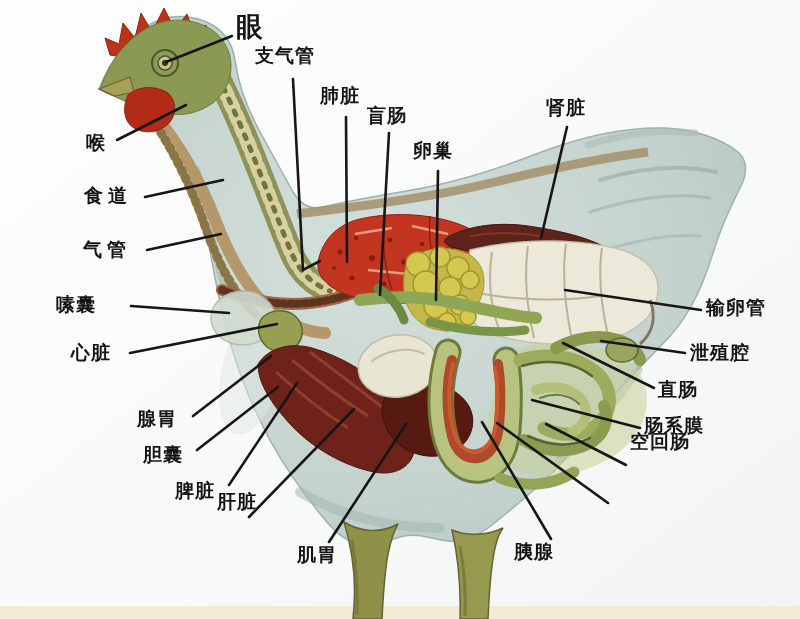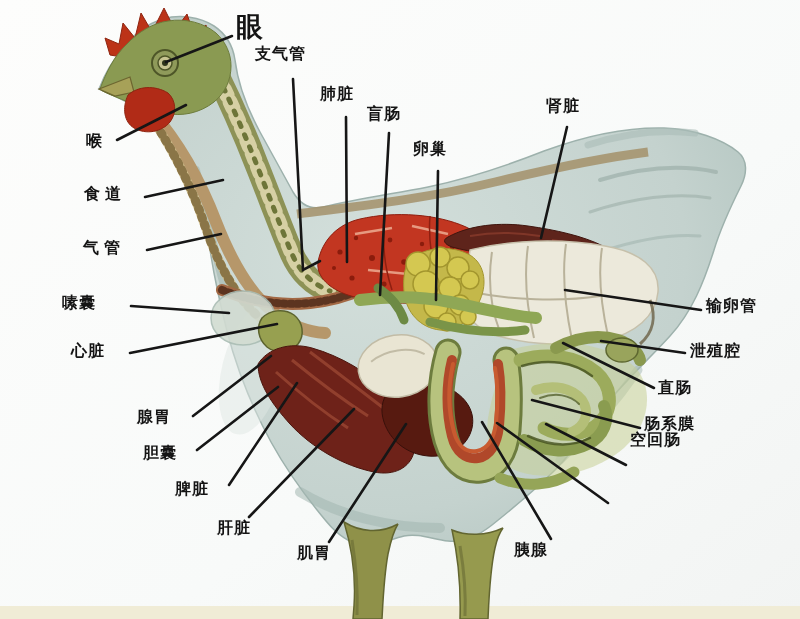--- a/index.html
+++ b/index.html
@@ -4,21 +4,21 @@
 <style>
   html,body{margin:0;padding:0;background:#e9e9e9;}
   #stage{
     position:relative;width:800px;height:619px;overflow:hidden;
     background:#fbfcfb;
     font-family:"Liberation Serif","DejaVu Serif",serif;
   }
   #stage svg{position:absolute;left:0;top:0;}
   .lbl{
     position:absolute;white-space:nowrap;color:#141414;
-    font-size:16px;font-weight:600;letter-spacing:1px;line-height:1;
+    font-size:19px;font-weight:600;letter-spacing:1px;line-height:1;
     text-shadow:0 0 1px rgba(255,255,255,.6);
   }
   .lbl.big{font-size:27px;}
   .lbl.sp{letter-spacing:5px;}
 </style>
 </head>
 <body>
 
 <div id="stage">
 
@@ -234,26 +234,26 @@
 
 <div class="lbl big" style="left:236px;top:14px">眼</div>
 <div class="lbl" style="left:255px;top:46px">支气管</div>
 <div class="lbl" style="left:320px;top:86px">肺脏</div>
 <div class="lbl" style="left:367px;top:106px">盲肠</div>
 <div class="lbl" style="left:413px;top:141px">卵巢</div>
 <div class="lbl" style="left:546px;top:98px">肾脏</div>
 <div class="lbl" style="left:86px;top:133px">喉</div>
 <div class="lbl sp" style="left:84px;top:186px">食道</div>
 <div class="lbl sp" style="left:83px;top:240px">气管</div>
-<div class="lbl" style="left:62px;top:295px">嗉囊</div>
+<div class="lbl" style="left:56px;top:295px">嗉囊</div>
 <div class="lbl" style="left:71px;top:343px">心脏</div>
 <div class="lbl" style="left:137px;top:409px">腺胃</div>
 <div class="lbl" style="left:143px;top:445px">胆囊</div>
 <div class="lbl" style="left:175px;top:481px">脾脏</div>
-<div class="lbl" style="left:217px;top:520px">肝脏</div>
+<div class="lbl" style="left:217px;top:492px">肝脏</div>
 <div class="lbl" style="left:297px;top:545px">肌胃</div>
 <div class="lbl" style="left:514px;top:542px">胰腺</div>
 <div class="lbl" style="left:630px;top:432px">空回肠</div>
 <div class="lbl" style="left:644px;top:416px">肠系膜</div>
 <div class="lbl" style="left:658px;top:380px">直肠</div>
 <div class="lbl" style="left:690px;top:343px">泄殖腔</div>
 <div class="lbl" style="left:706px;top:298px">输卵管</div>
 
 </div>
 

